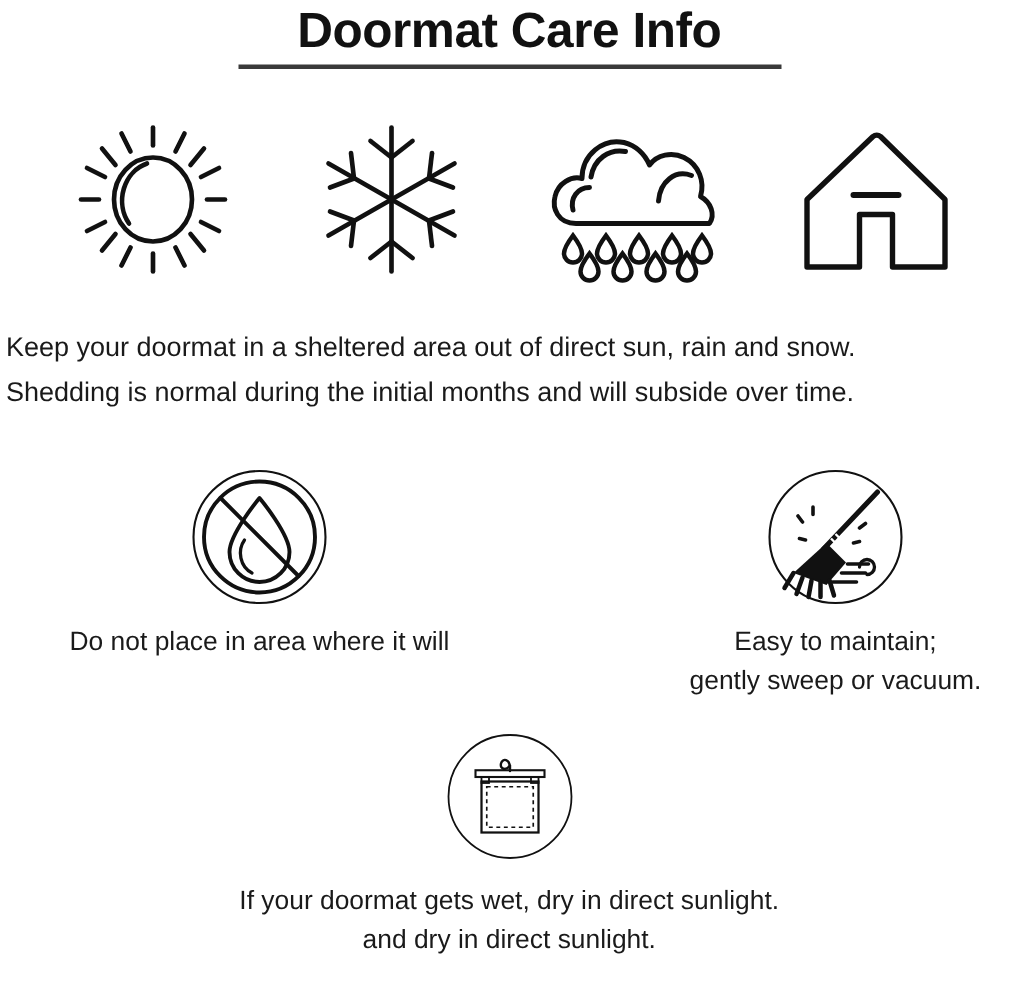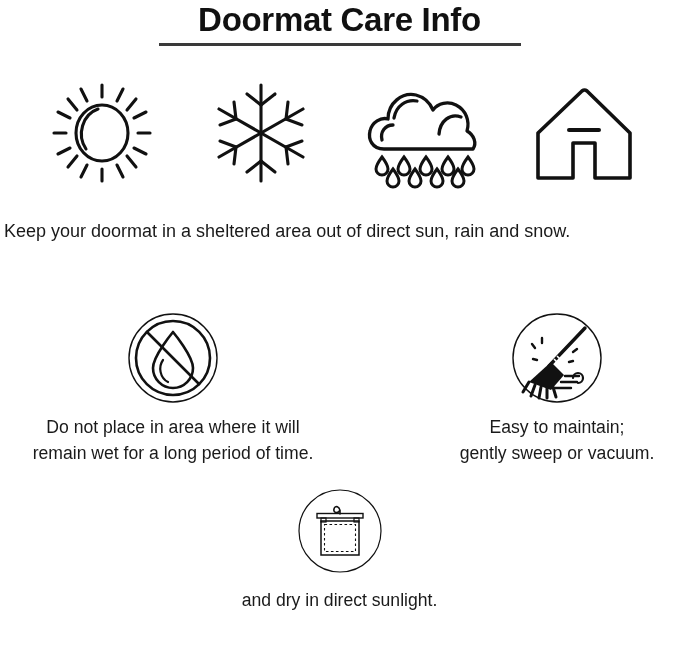--- a/index.html
+++ b/index.html
@@ -233,40 +233,40 @@
       <g stroke="#111" stroke-width="3.6" fill="none" stroke-linejoin="round" stroke-linecap="round">
         <path d="M10 56 L54 14 a4 4 0 0 1 5 0 L102 56 L102 101 L67 101 L67 66 L45 66 L45 101 L10 101 Z"></path>
         <line x1="41" y1="53" x2="71" y2="53" stroke-width="4"></line>
       </g>
     </svg>
   </div>
 </div>
 
 <div id="intro-paragraph">
   <div>Keep your doormat in a sheltered area out of direct sun, rain and snow.</div>
+  <div>Shedding is normal during the initial months and will subside over time.</div>
 </div>
 
 <div id="mid-section">
 
   <div class="mid-col" id="mid-col-left">
     <div class="badge-wrap">
       <svg width="92" height="92" viewBox="0 0 92 92">
         <circle cx="46" cy="46" r="44" fill="none" stroke="#111" stroke-width="1.4"></circle>
         <circle cx="46" cy="46" r="37" fill="none" stroke="#111" stroke-width="2.6"></circle>
 
         <path d="M46 20 C46 20 66 44 66 56 a20 20 0 0 1 -40 0 c0 -12 20 -36 20 -36z" fill="none" stroke="#111" stroke-width="2.6" stroke-linejoin="round"></path>
 
         <path d="M36 48 C31 55 33 66 41 70" fill="none" stroke="#111" stroke-width="2.2" stroke-linecap="round"></path>
 
         <line x1="20" y1="20" x2="72" y2="72" stroke="#111" stroke-width="2.6" stroke-linecap="round"></line>
       </svg>
     </div>
     <div class="caption">
       <div>Do not place in area where it will</div>
-      <div>remain wet for a long period of time.</div>
     </div>
   </div>
 
   <div class="mid-col" id="mid-col-right">
     <div class="badge-wrap">
       <svg width="92" height="92" viewBox="0 0 92 92">
         <circle cx="46" cy="46" r="44" fill="none" stroke="#111" stroke-width="1.4"></circle>
 
         <line x1="74" y1="16" x2="38" y2="54" stroke="#111" stroke-width="3.4" stroke-linecap="round"></line>
 
@@ -299,15 +299,16 @@
 
       <rect x="24" y="30" width="5" height="4" fill="none" stroke="#111" stroke-width="1.2"></rect>
       <rect x="57" y="30" width="5" height="4" fill="none" stroke="#111" stroke-width="1.2"></rect>
 
       <rect x="24" y="33" width="38" height="34" fill="none" stroke="#111" stroke-width="1.5"></rect>
 
       <rect x="27.5" y="36.5" width="31" height="27" fill="none" stroke="#111" stroke-width="1.1" stroke-dasharray="2.6 2.4"></rect>
     </svg>
   </div>
   <div id="bottom-caption">
+    <div>If your doormat gets wet, dry in direct sunlight.</div>
     <div>and dry in direct sunlight.</div>
   </div>
 </div>
 
 </body></html>

